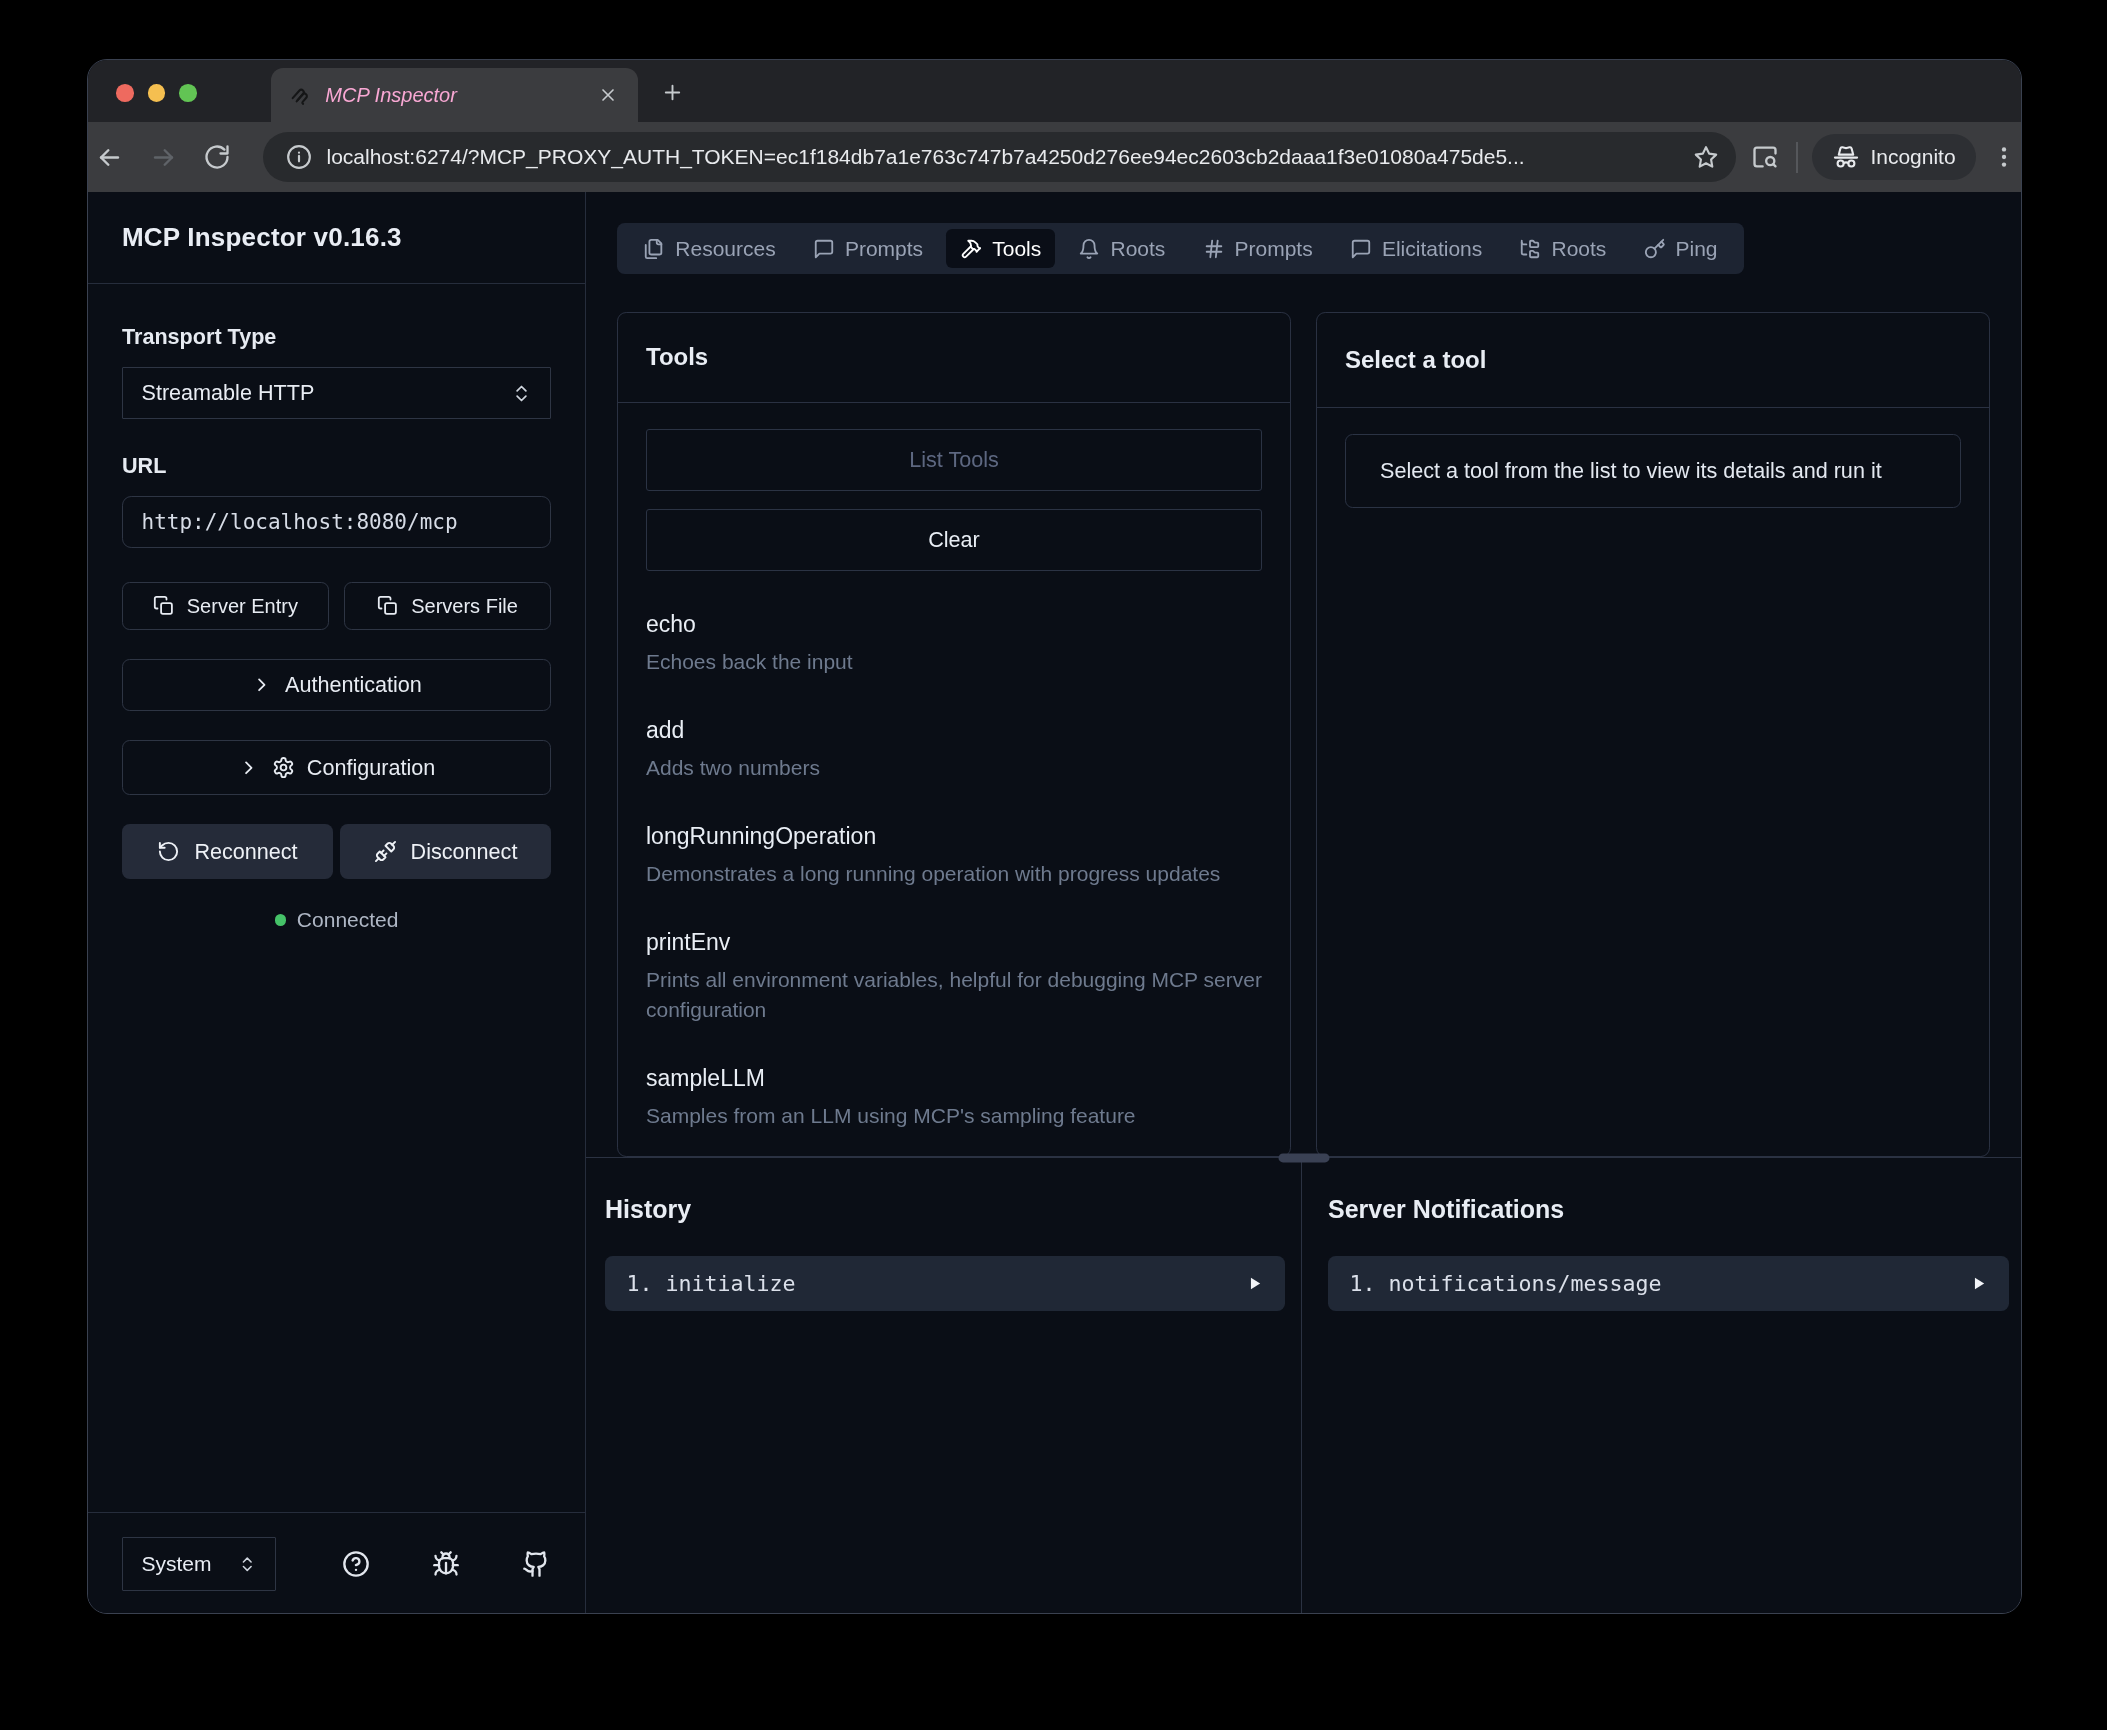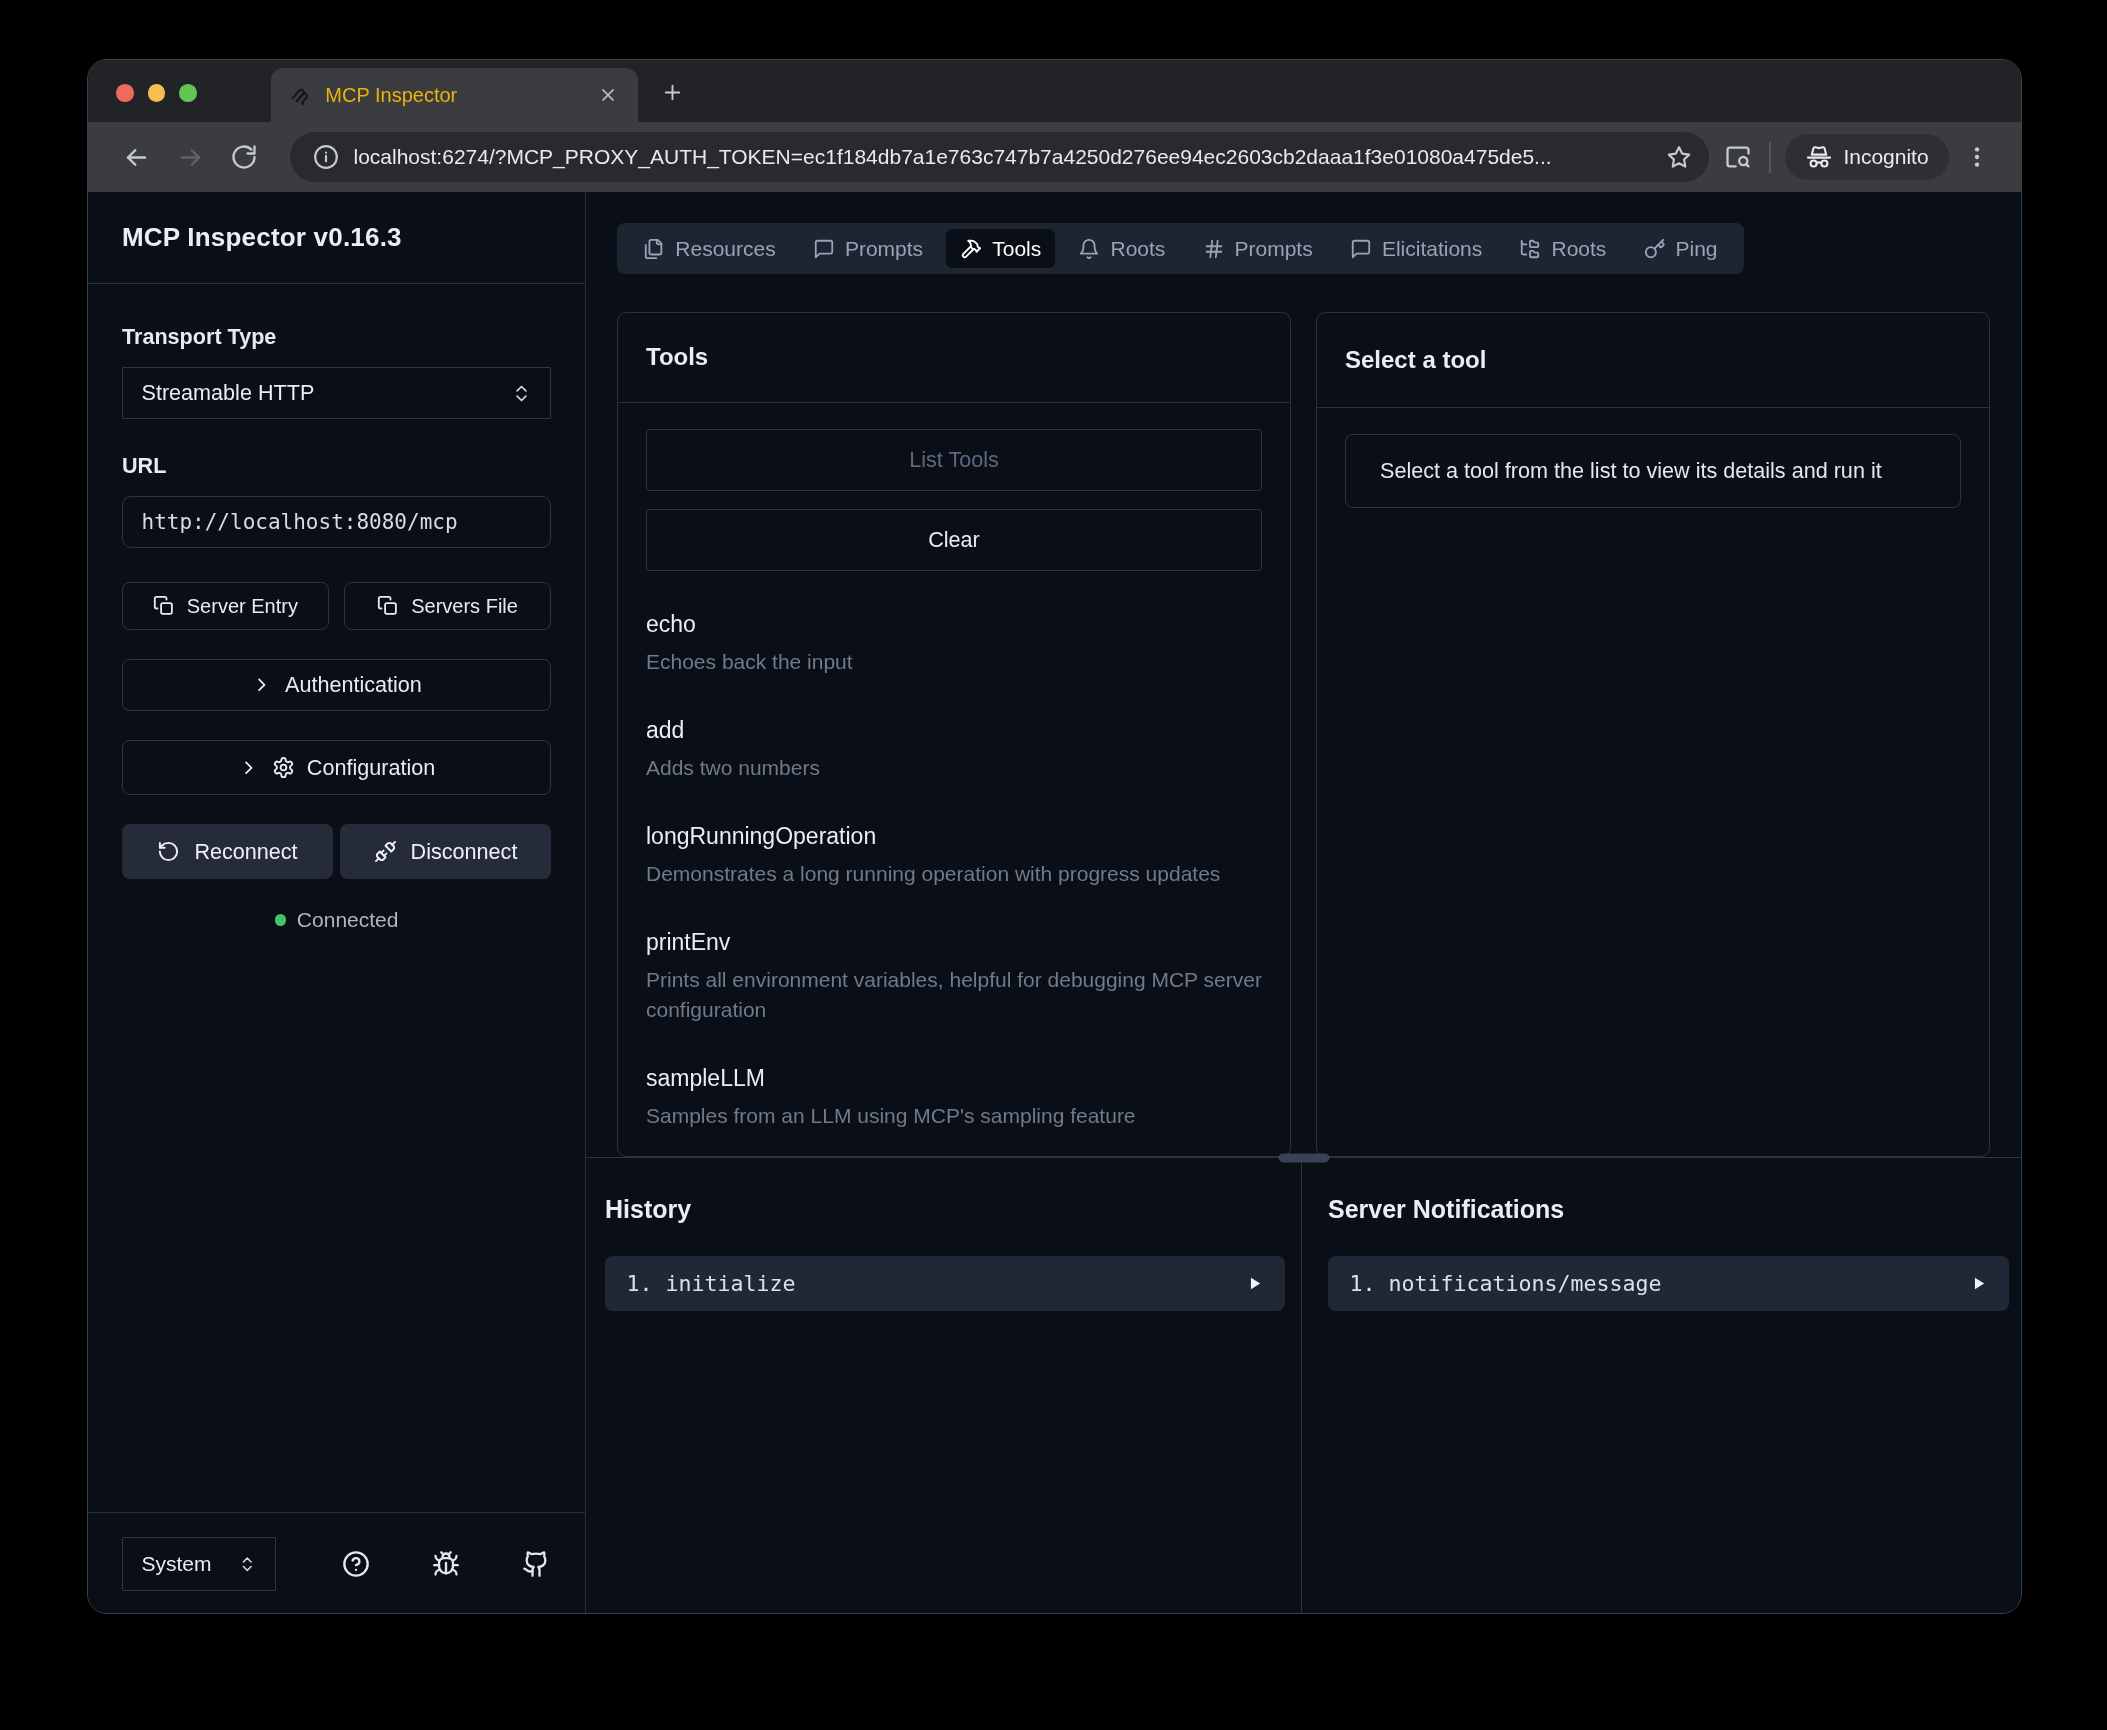--- a/index.html
+++ b/index.html
@@ -9,26 +9,26 @@
   
   .window{ position:absolute; left:87px; top:59px; width:1935px; height:1555px;
     border-radius:20px; overflow:hidden; background:#0a0e16; border:0.8px solid #3a4150; }
 
   
   .tabstrip{ height:62px; background:#222327; display:flex; align-items:flex-end; padding-left:28px; }
   .lights{ display:flex; gap:14px; align-items:center; margin-bottom:20px; margin-right:74px; }
   .light{ width:17.7px; height:17.7px; border-radius:50%; }
   .browser-tab{ width:367px; height:54px; background:#3b3c3f; border-radius:12.3px 12.3px 0 0;
     display:flex; align-items:center; padding:0 17px; gap:12.3px; }
-  .tab-title{ color:#eab308; font-size:20px; flex:1; white-space:nowrap; overflow:hidden; }
+  .tab-title{ color:#f9a8d4; font-size:20px; flex:1; white-space:nowrap; overflow:hidden;font-style:italic; }
   .tab-close{ color:#c6cacd; width:26px; height:26px; display:flex; align-items:center; justify-content:center; border-radius:50%; }
   .newtab{ width:34px; height:34px; margin:0 0 12.3px 17px; color:#c6cacd; display:flex; align-items:center; justify-content:center; border-radius:50%; }
 
   
-  .toolbar{ height:70px; background:#3b3c3f; display:flex; align-items:center; padding:0 31px; }
+  .toolbar{ height:70px; background:#3b3c3f; display:flex; align-items:center; padding:0 4px; }
   .nav-ic{ width:35px; height:35px; display:flex; align-items:center; justify-content:center; margin-right:18.5px; border-radius:50%; color:#c6cacd; }
   .nav-ic.dim{ color:#5f6368; }
   .omnibox{ flex:1; height:50px; background:#282a2d; border-radius:25.4px; display:flex; align-items:center;
     padding:0 17px; margin:0 10.8px; min-width:0; }
   .omni-info{ width:37px; height:37px; border-radius:50%; display:flex; align-items:center; justify-content:center; color:#c6cacd; margin-right:9.2px; }
   .omni-url{ color:#e8eaed; font-size:21px; white-space:nowrap; overflow:hidden; flex:1; }
   .omni-star{ color:#c6cacd; margin-left:10.8px; }
   .tb-right{ display:flex; align-items:center; }
   .tb-sep{ width:1.5px; height:31px; background:#55575b; margin:0 14px; }
   .incog{ height:46px; background:#2d2f33; border-radius:23px; display:flex; align-items:center; gap:10.8px; padding:0 20px; color:#e8eaed; font-size:21px; }

